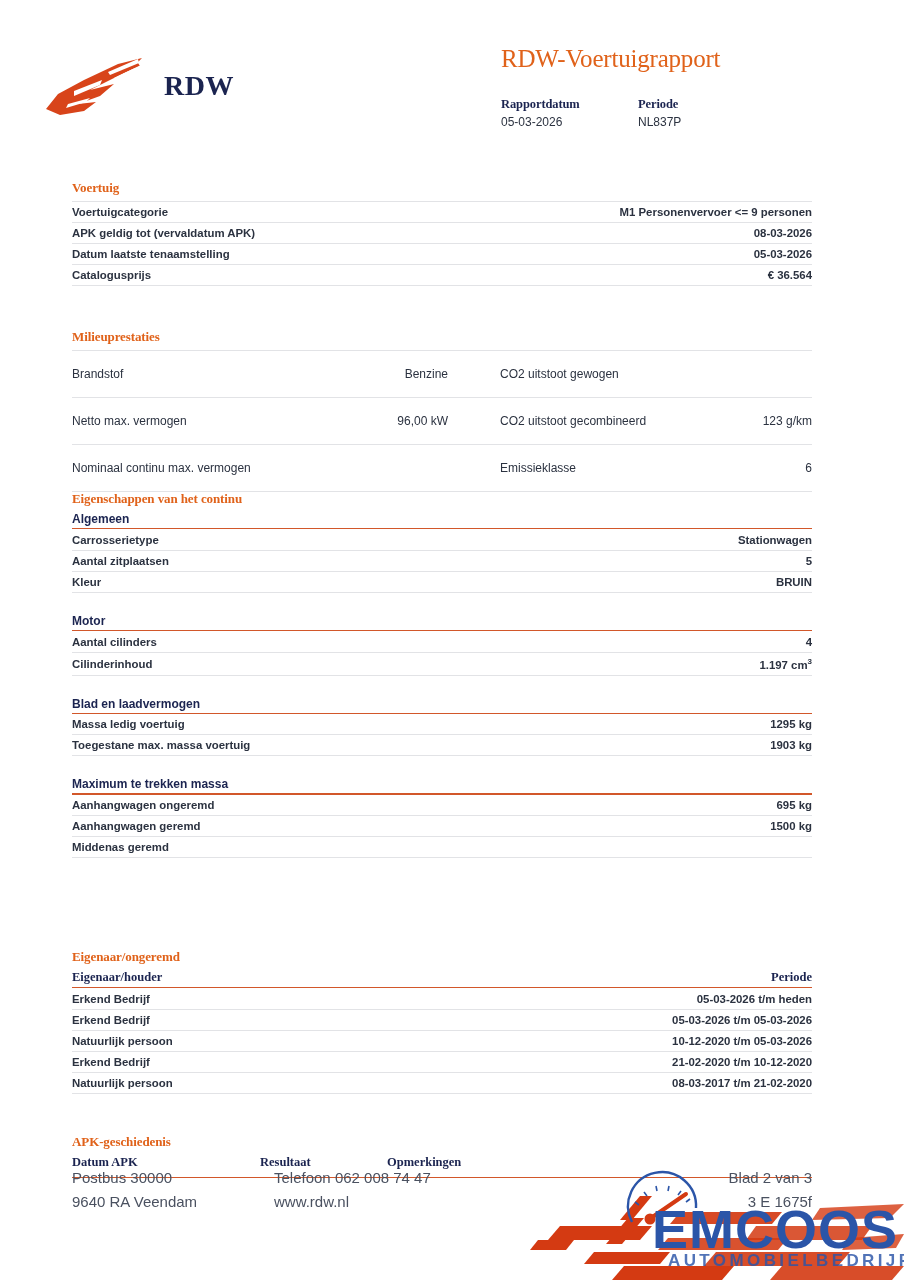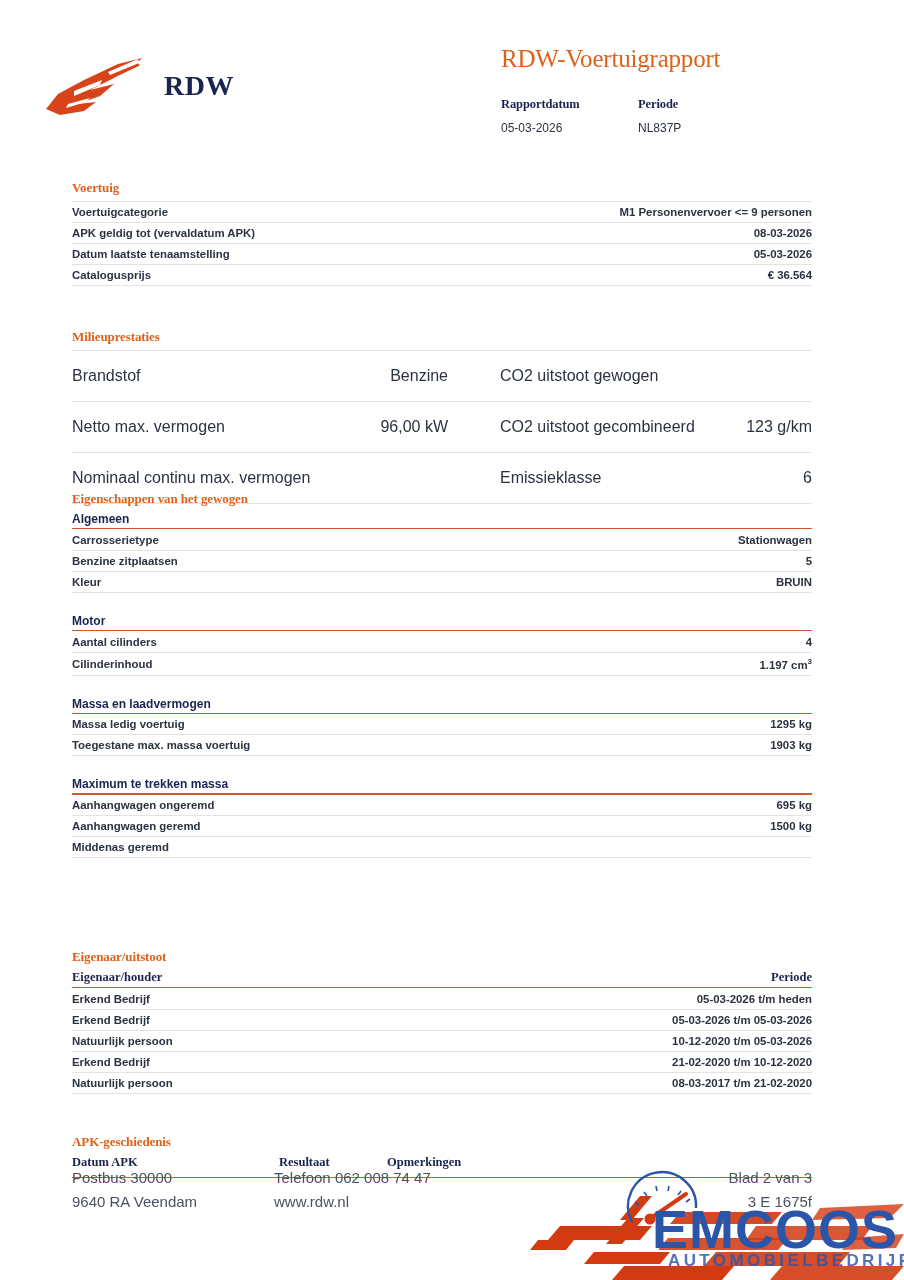--- a/index.html
+++ b/index.html
@@ -26,21 +26,21 @@
     font-family: "Liberation Serif", serif;
     font-size: 25px; font-weight: 400; color: #e0621a;
     letter-spacing: -0.2px;
   }
   .meta { position: absolute; left: 501px; top: 97px; }
   .meta-col { display: inline-block; vertical-align: top; }
   .meta-col.c1 { width: 137px; }
   .meta-label {
     font-family: "Liberation Serif", serif;
     font-size: 12.5px; font-weight: 700; color: #1b2450;
-    margin-bottom: 9px; letter-spacing: -0.1px;
+    margin-bottom: 3px; letter-spacing: -0.1px;
   }
   .meta-value { font-size: 12px; color: #2b3240; }
 
   
   .section { position: absolute; left: 72px; width: 740px; }
   .sec-title {
     font-family: "Liberation Serif", serif;
     font-size: 13px; font-weight: 700; color: #e0621a;
     letter-spacing: -0.1px; margin-bottom: 5px;
   }
@@ -61,21 +61,21 @@
   }
   .tbl tr:first-child td { border-top: 1px solid #e2e3e6; }
   .tbl td.val { text-align: right; }
 
   
   .tbl.no-top tr:first-child td { border-top: none; }
 
   
   .tbl-milieu { width: 100%; border-collapse: collapse; }
   .tbl-milieu td {
-    font-size: 16px; color: #2b3240;
+    font-size: 12px; color: #2b3240;
     padding: 16px 0; height: 28px;
     border-bottom: 1px solid #e2e3e6;
     vertical-align: middle;
   }
   .tbl-milieu tr:first-child td { border-top: 1px solid #e2e3e6; }
   .m-l1 { width: 242px; }
   .m-l2 { width: 134px; text-align: right; }
   .m-gap { width: 52px; }
   .m-r1 { width: 222px; }
   .m-r2 { text-align: right; }
@@ -91,21 +91,21 @@
   }
 
   
   .apk-head { position: relative; height: 20px; margin-bottom: 2px; }
   .apk-head span {
     position: absolute; top: 0;
     font-family: "Liberation Serif", serif;
     font-size: 12.5px; font-weight: 700; color: #1b2450;
   }
   .apk-c1 { left: 0; }
-  .apk-c2 { left: 207px; }
+  .apk-c2 { left: 188px; }
   .apk-c3 { left: 315px; text-align: right; }
 
   
   .footer { position: absolute; left: 72px; top: 1169px; width: 740px; font-size: 15px; color: #4a5160; }
   .footer-row { position: relative; height: 24px; }
   .f-c1 { position: absolute; left: 0; top: 0; }
   .f-c2 { position: absolute; left: 202px; top: 0; }
   .f-c3 { position: absolute; right: 0; top: 0; text-align: right; }
 
   
@@ -193,33 +193,33 @@
         <td class="m-l2"></td>
         <td class="m-gap"></td>
         <td class="m-r1">Emissieklasse</td>
         <td class="m-r2">6</td>
       </tr>
     </tbody>
       </table>
   </div>
 
   <div class="section" style="top:491px;">
-    <div class="sec-title">Eigenschappen van het gewogen</div>
+    <div class="sec-title">Eigenschappen van het continu</div>
 
     <div>
       <div class="sub-title">Algemeen</div>
       <div class="rule-orange"></div>
       <table class="tbl no-top">
         <tbody>
             <tr>
           <td>Carrosserietype</td>
           <td class="val">Stationwagen</td>
         </tr>
         <tr>
-          <td>Benzine zitplaatsen</td>
+          <td>Aantal zitplaatsen</td>
           <td class="val">5</td>
         </tr>
         <tr>
           <td>Kleur</td>
           <td class="val">BRUIN</td>
         </tr>
       </tbody>
         </table>
     </div>
 
@@ -234,21 +234,21 @@
         </tr>
         <tr>
           <td>Cilinderinhoud</td>
           <td class="val"><span>1.197 cm</span><sup style="font-size:8px;">3</sup></td>
         </tr>
       </tbody>
         </table>
     </div>
 
     <div style="margin-top:21px;">
-      <div class="sub-title">Massa en laadvermogen</div>
+      <div class="sub-title">Blad en laadvermogen</div>
       <div class="rule-orange"></div>
       <table class="tbl no-top">
         <tbody>
             <tr>
           <td>Massa ledig voertuig</td>
           <td class="val">1295 kg</td>
         </tr>
         <tr>
           <td>Toegestane max. massa voertuig</td>
           <td class="val">1903 kg</td>
@@ -273,21 +273,21 @@
         <tr>
           <td>Middenas geremd</td>
           <td class="val"></td>
         </tr>
       </tbody>
         </table>
     </div>
   </div>
 
   <div class="section" style="top:949px;">
-    <div class="sec-title">Eigenaar/uitstoot</div>
+    <div class="sec-title">Eigenaar/ongeremd</div>
     <div class="own-head">
       <span>Eigenaar/houder</span>
       <span>Periode</span>
     </div>
     <div class="rule-orange"></div>
     <table class="tbl no-top">
       <tbody>
           <tr>
         <td>Erkend Bedrijf</td>
         <td class="val">05-03-2026 t/m heden</td>

